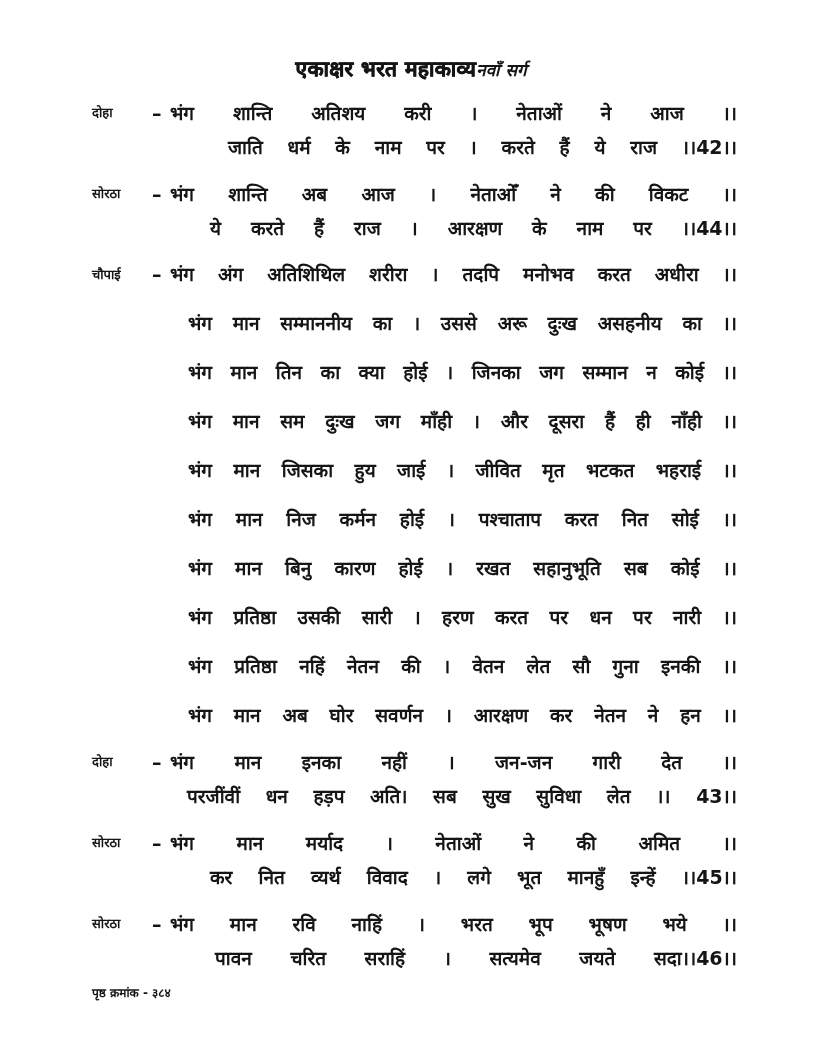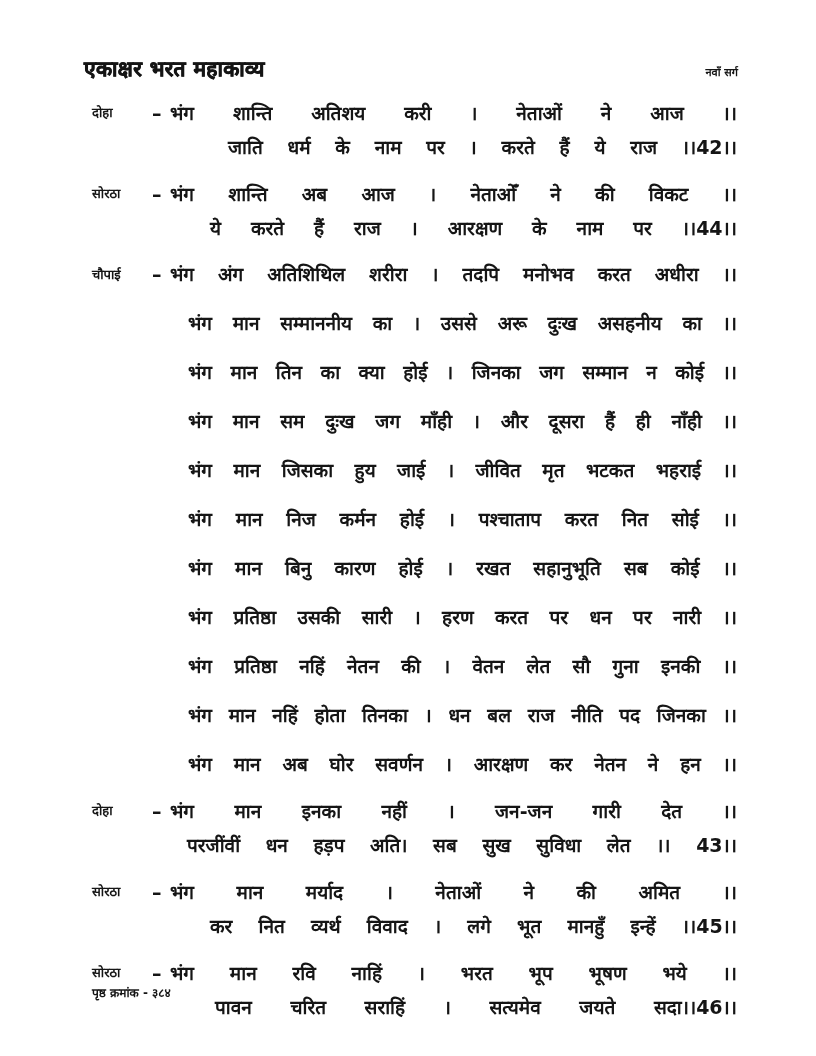--- a/index.html
+++ b/index.html
@@ -13,33 +13,34 @@
   }
   .page {
     position: absolute; inset: 0;
     background: #ffffff;
   }
   
   .header {
     position: absolute;
     top: 54px; left: 84px; right: 78px;
     display: flex;
-    justify-content: space-between;
+    justify-content: center;
     align-items: baseline;
   }
   .book-title {
     font-size: 21px;
     font-weight: 800;
     letter-spacing: 0.3px;
     -webkit-text-stroke: 0.6px #151515;
   }
   .chapter-title {
     font-family: "DejaVu Serif", serif;
+    font-style: italic;
     font-weight: 600;
-    font-size: 11px;
+    font-size: 17px;
   }
   
   .content {
     position: absolute;
     top: 96px; left: 92px; width: 645px;
   }
   .stanza {
     display: flex;
     align-items: flex-start;
     margin-bottom: 13px;
@@ -120,21 +121,20 @@
       <div class="stanza-lines">
         <div class="verse-line">भंग अंग अतिशिथिल शरीरा । तदपि मनोभव करत अधीरा ।।</div>
         <div class="verse-line ind18">भंग मान सम्माननीय का । उससे अरू दुःख असहनीय का ।।</div>
         <div class="verse-line ind18">भंग मान तिन का क्या होई । जिनका जग सम्मान न कोई ।।</div>
         <div class="verse-line ind18">भंग मान सम दुःख जग माँही । और दूसरा हैं ही नाँही ।।</div>
         <div class="verse-line ind18">भंग मान जिसका हुय जाई । जीवित मृत भटकत भहराई ।।</div>
         <div class="verse-line ind18">भंग मान निज कर्मन होई । पश्चाताप करत नित सोई ।।</div>
         <div class="verse-line ind18">भंग मान बिनु कारण होई । रखत सहानुभूति सब कोई ।।</div>
         <div class="verse-line ind18">भंग प्रतिष्ठा उसकी सारी । हरण करत पर धन पर नारी ।।</div>
         <div class="verse-line ind18">भंग प्रतिष्ठा नहिं नेतन की । वेतन लेत सौ गुना इनकी ।।</div>
-        <div class="verse-line ind18">भंग मान नहिं होता तिनका । धन बल राज नीति पद जिनका ।।</div>
         <div class="verse-line ind18">भंग मान अब घोर सवर्णन । आरक्षण कर नेतन ने हन ।।</div>
       </div>
     </div>
 
     <div class="stanza couplet">
       <div class="stanza-label">दोहा</div>
       <div class="stanza-dash">–</div>
       <div class="stanza-lines">
         <div class="verse-line">भंग मान इनका नहीं । जन-जन गारी देत ।।</div>
         <div class="verse-line ind17">परजींवीं धन हड़प अति। सब सुख सुविधा लेत ।। 43।।</div>

